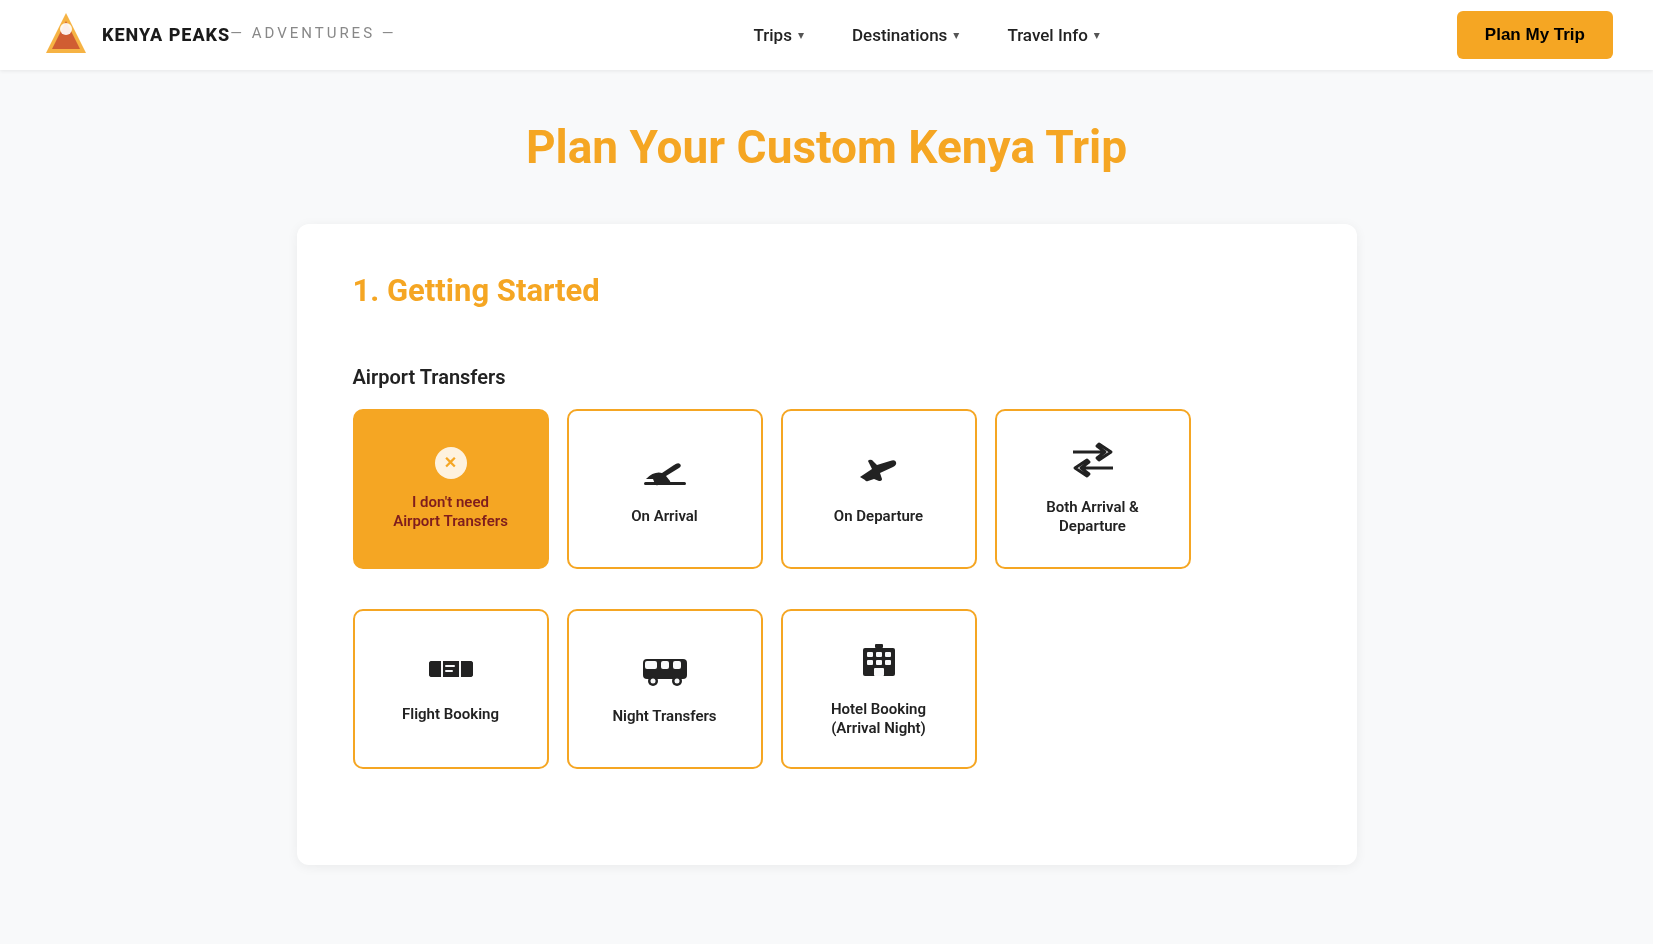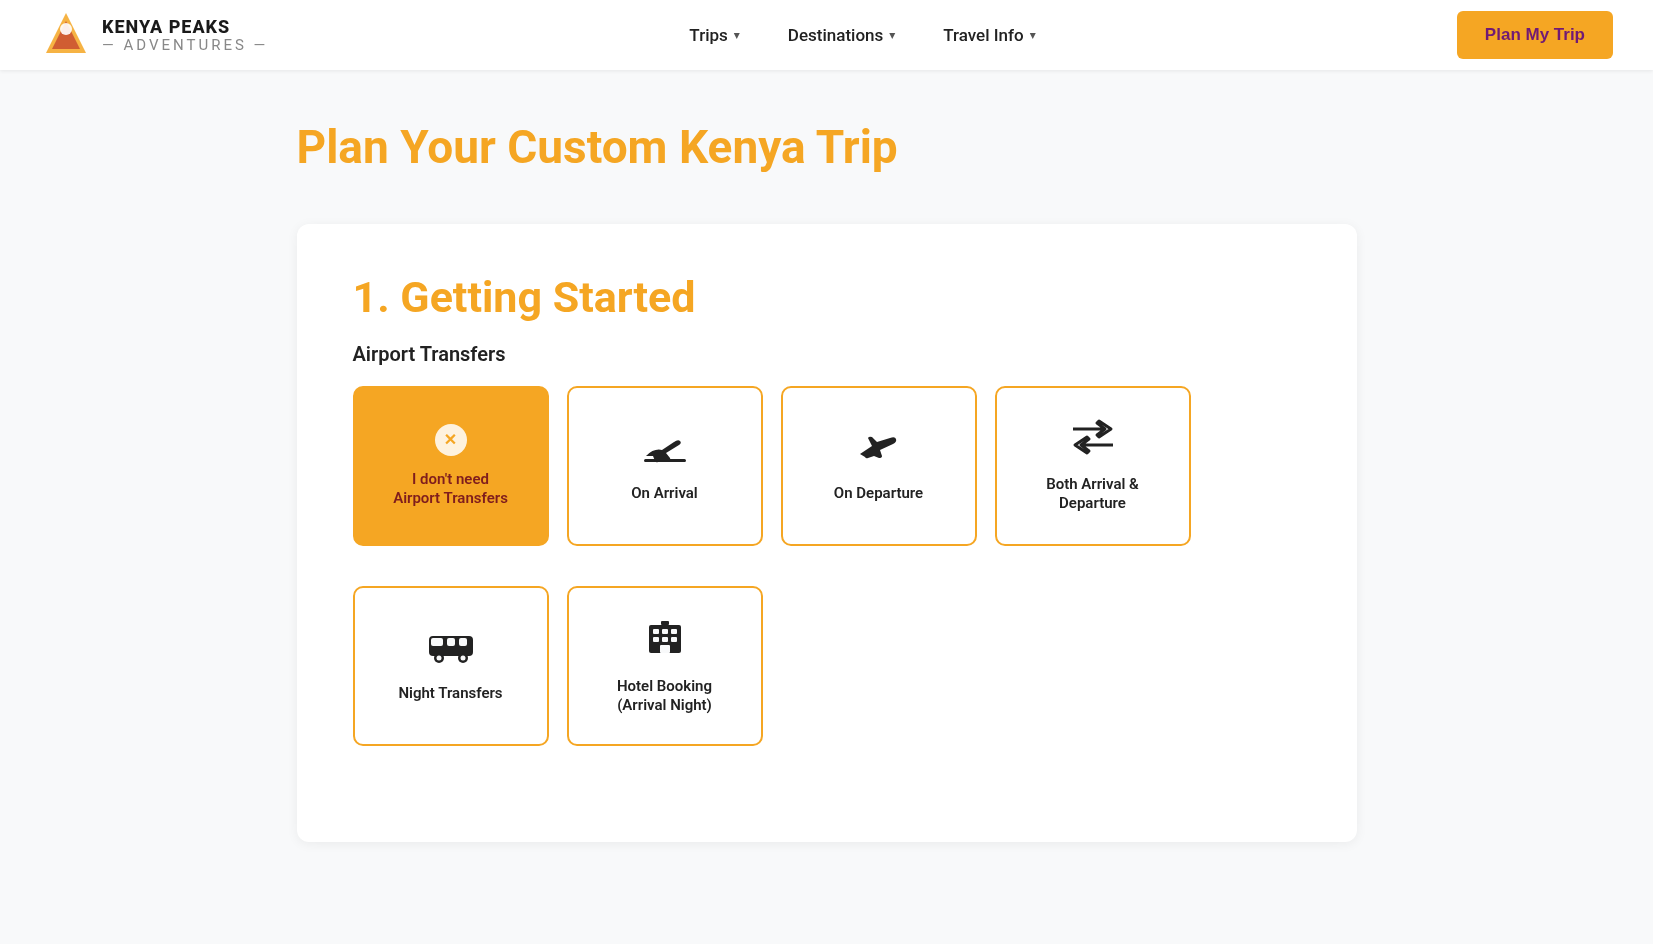--- a/index.html
+++ b/index.html
@@ -32,21 +32,21 @@
       gap: 10px;
     }
 
     .logo-icon {
       width: 52px;
       height: 52px;
     }
 
     .logo-text {
       display: flex;
-      flex-direction: column;
+      flex-direction: row;
       line-height: 1.1;
     }
 
     .logo-main {
       font-weight: 800;
       font-size: 18px;
       color: #1a1a1a;
       letter-spacing: 1px;
     }
 
@@ -72,55 +72,56 @@
       font-weight: 500;
     }
 
     .nav-item .chevron {
       font-size: 12px;
       color: #555;
     }
 
     .plan-btn {
       background: #f5a623;
-      color: #701a75;
+      color: #000000;
       border: none;
       border-radius: 6px;
       padding: 14px 28px;
       font-size: 17px;
       font-weight: 700;
       cursor: pointer;
     }
 
     
     main {
       max-width: 1100px;
       margin: 0 auto;
       padding: 50px 20px 60px;
     }
 
     .page-title {
+      text-align: center;
       font-size: 46px;
       font-weight: 700;
       color: #f5a623;
       margin-bottom: 50px;
     }
 
     .form-card {
       background: #fff;
       border-radius: 12px;
       padding: 48px 56px 56px;
       box-shadow: 0 2px 12px rgba(0,0,0,0.06);
     }
 
     .section-title {
-      font-size: 43px;
+      font-size: 31px;
       font-weight: 700;
       color: #f5a623;
-      margin-bottom: 20px;
+      margin-bottom: 56px;
     }
 
     .subsection-label {
       font-size: 20px;
       font-weight: 600;
       color: #222;
       margin-bottom: 20px;
     }
 
     
@@ -276,20 +277,35 @@
           </span>
           <span class="card-label">Both Arrival &amp;<br>Departure</span>
         </div>
 
       </div>
     </div>
 
     <div>
       <div class="options-grid">
 
+        <div class="option-card">
+          <span class="card-icon icon-ticket">
+            <svg width="48" height="32" viewBox="0 0 48 32" xmlns="http://www.w3.org/2000/svg">
+              <rect x="2" y="8" width="44" height="16" rx="3" fill="#222"></rect>
+              <rect x="2" y="8" width="44" height="16" rx="3" fill="#222"></rect>
+
+              <rect x="14" y="8" width="2" height="16" fill="#f8f9fa"></rect>
+              <rect x="32" y="8" width="2" height="16" fill="#f8f9fa"></rect>
+
+              <rect x="18" y="12" width="10" height="2" rx="1" fill="#f8f9fa"></rect>
+              <rect x="18" y="17" width="8" height="2" rx="1" fill="#f8f9fa"></rect>
+            </svg>
+          </span>
+          <span class="card-label">Flight Booking</span>
+        </div>
 
         <div class="option-card">
           <span class="card-icon icon-bus">
             <svg width="48" height="36" viewBox="0 0 48 36" xmlns="http://www.w3.org/2000/svg">
 
               <rect x="2" y="8" width="44" height="20" rx="4" fill="#222"></rect>
 
               <rect x="4" y="10" width="12" height="8" rx="2" fill="#f8f9fa"></rect>
 
               <rect x="20" y="10" width="8" height="8" rx="2" fill="#f8f9fa"></rect>

